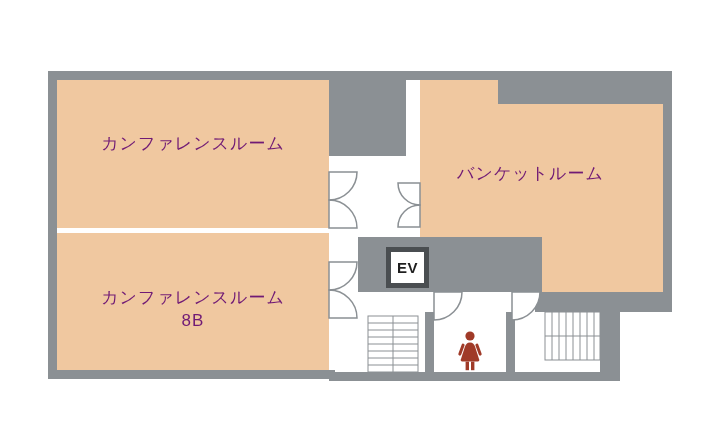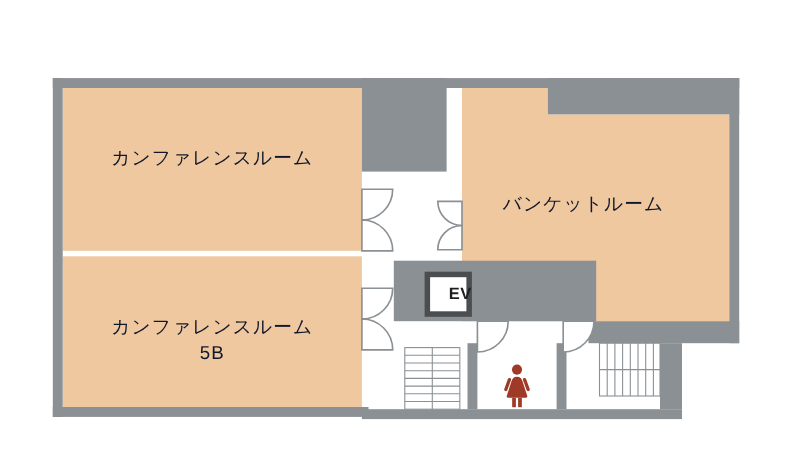--- a/index.html
+++ b/index.html
@@ -1,21 +1,21 @@
 <!DOCTYPE html>
 <html><head>
 <meta charset="utf-8">
 <style>
   * { margin:0; padding:0; box-sizing:border-box; }
   html,body { background:#ffffff; }
   body { font-family:"Liberation Sans","DejaVu Sans",sans-serif; }
   .canvas { position:relative; width:721px; height:425px; background:#ffffff; overflow:hidden; }
   .canvas svg { position:absolute; left:0; top:0; display:block; }
-  .room-label { position:absolute; text-align:center; color:#0f172a; font-size:17px; line-height:23px; letter-spacing:1px; }
-  .ev-label { position:absolute; left:386px; top:247px; width:43px; height:41px; text-align:right;
+  .room-label { position:absolute; text-align:center; color:#701a75; font-size:17px; line-height:23px; letter-spacing:1px; }
+  .ev-label { position:absolute; left:386px; top:247px; width:43px; height:41px; text-align:center;
               line-height:41px; font-size:15px; font-weight:600; color:#1f1f1f; letter-spacing:0.5px; }
 </style>
 </head>
 <body>
 
 <div class="canvas">
 
   <svg width="721" height="425" viewBox="0 0 721 425">
 
     <g fill="#f0c8a0">
@@ -88,22 +88,22 @@
       <rect x="471" y="361.6" width="3.4" height="8.6"></rect>
     </g>
   </svg>
 
   <div class="room-label" style="left:57px; top:132px; width:272px;">
     <div>カンファレンスルーム</div>
   </div>
 
   <div class="room-label" style="left:57px; top:286px; width:272px;">
     <div>カンファレンスルーム</div>
-    <div>5B</div>
+    <div>8B</div>
   </div>
 
-  <div class="room-label" style="left:420px; top:162px; width:221px;margin-top:12px;">
+  <div class="room-label" style="left:420px; top:162px; width:221px;">
     <div>バンケットルーム</div>
   </div>
 
   <div class="ev-label">EV</div>
 
 </div>
 
 </body></html>

